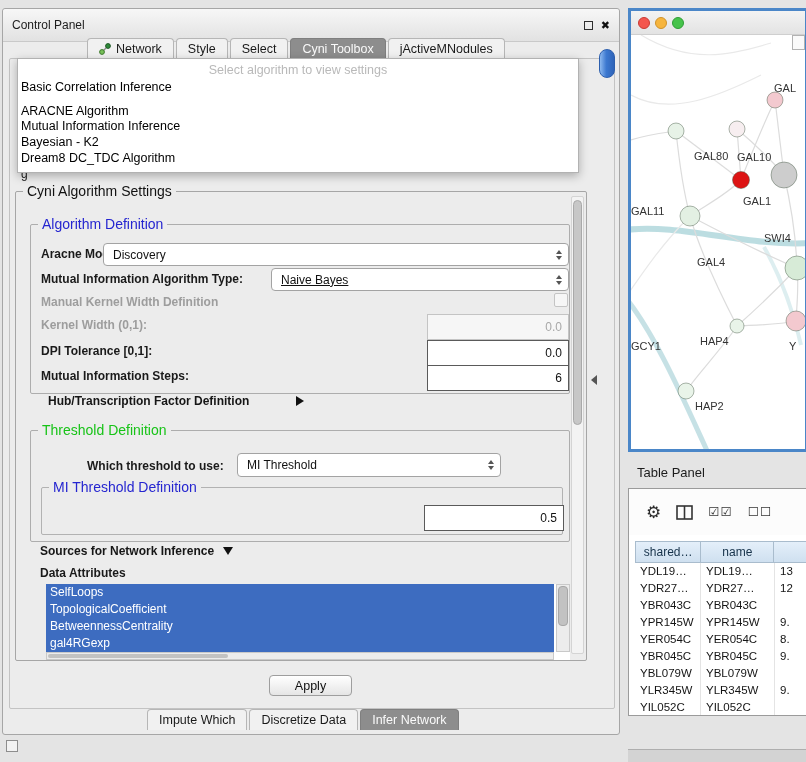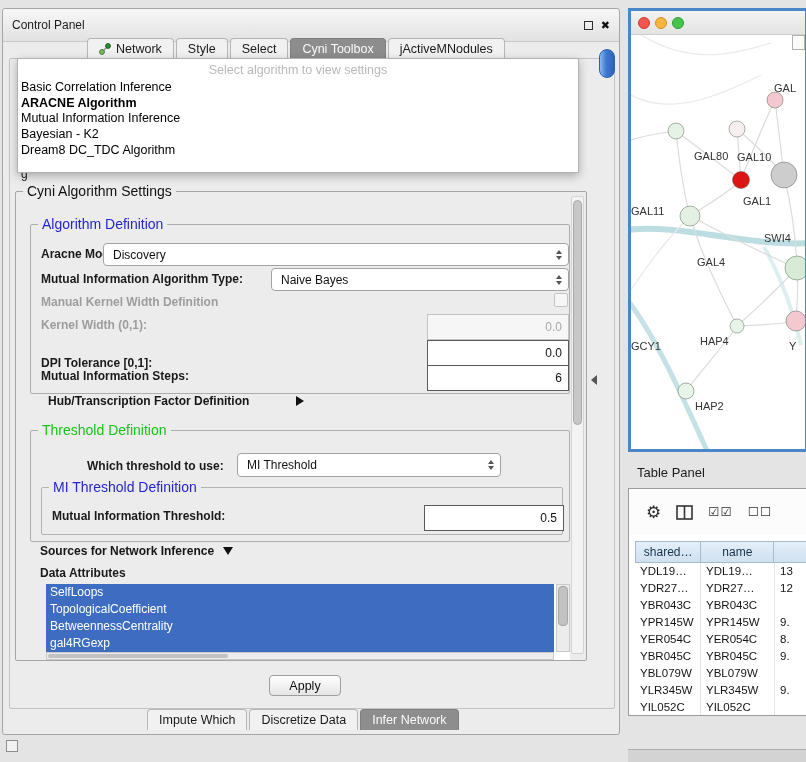--- a/index.html
+++ b/index.html
@@ -32,21 +32,21 @@
     background:#f1f1f1;border:1px solid #b6b6b6;border-bottom:none;
     border-radius:4px 4px 0 0;margin-right:2px;font-size:12.5px;color:#1a1a1a;white-space:nowrap;}
   .tab.selected{background:#8d8d8d;color:#fafafa;border-color:#7f7f7f;}
 
   
   .algo-popup{position:absolute;left:14px;top:49px;width:562px;height:115px;
     background:#fff;border:1px solid #b2b2b2;box-shadow:0 3px 9px rgba(0,0,0,.28);
     z-index:5;padding:2px 0 0 0;}
   .algo-placeholder{text-align:center;color:#b9b9b9;font-size:12.5px;height:19px;line-height:18px;}
   .algo-item{height:15.7px;line-height:15.7px;padding-left:3px;font-size:12.5px;color:#000;white-space:nowrap;}
-  .algo-item.bold{font-weight:bold;}
+  .algo-item.bold{font-weight:normal;margin-top:8px;}
   .aqua-thumb{position:absolute;right:4px;top:40px;width:16px;height:29px;border-radius:8px;
     background:linear-gradient(90deg,#8db9ef,#3c78d0 45%,#2f64b8);border:1px solid #2d5fae;z-index:6;}
 
   .fragment-g{position:absolute;left:18px;top:158px;font-size:12px;color:#222;z-index:1;}
 
   
   .groupbox{position:absolute;border:1px solid #a6a6a6;border-radius:2px;}
   .gb-title{position:absolute;top:-8px;left:7px;background:#ececec;padding:0 4px;
     font-size:14px;line-height:15px;white-space:nowrap;color:#111;}
   .gb-title.blue{color:#2525d0;}
@@ -79,21 +79,21 @@
   .attr-hscroll{position:absolute;left:0;bottom:0;width:508px;height:8px;background:#ececec;border:1px solid #c9c9c9;}
   .attr-hthumb{position:absolute;left:1px;top:1px;width:180px;height:4px;background:#c2c2c2;border-radius:3px;}
 
   .sg-scroll{position:absolute;right:2px;top:4px;width:13px;height:458px;background:#f3f3f3;
     border:1px solid #d4d4d4;border-radius:2px;}
   .sg-thumb{position:absolute;left:1px;top:3px;width:9px;height:225px;background:#c7c7c7;border:1px solid #a9a9a9;border-radius:5px;}
 
   .split-handle{position:absolute;left:588px;top:366px;width:0;height:0;
     border-top:5px solid transparent;border-bottom:5px solid transparent;border-right:6px solid #555;}
 
-  .apply-btn{position:absolute;left:266px;top:666px;width:72px;height:21px;
+  .apply-btn{position:absolute;left:266px;top:666px;width:83px;height:21px;
     border:1px solid #9e9e9e;border-radius:4px;background:linear-gradient(#ffffff,#e5e5e5);
     font-family:"Liberation Sans",sans-serif;font-size:12.5px;color:#111;}
 
   
   .net-window{position:absolute;left:628px;top:8px;width:180px;height:444px;
     border:3px solid #4a86c8;background:#fff;overflow:hidden;}
   .net-titlebar{height:24px;background:linear-gradient(#f3f3f3,#e3e3e3);
     border-bottom:1px solid #cfcfcf;display:flex;align-items:center;gap:5px;padding-left:7px;}
   .tl{width:12px;height:12px;border-radius:50%;}
   .tl.red{background:#f4564d;border:1px solid #c93b34;}
@@ -193,37 +193,37 @@
       <span class="lbl" style="left:10px;top:22px;">Aracne Mode:</span>
       <div class="combo" style="left:72px;top:18px;width:466px;">
         <span>Discovery</span>
         <span class="stepper">
             <span class="tri up"></span>
             <span class="tri down"></span>
           </span>
       </div>
 
       <span class="lbl" style="left:10px;top:47px;">Mutual Information Algorithm Type:</span>
-      <div class="combo" style="left:240px;top:43px;width:298px;">
+      <div class="combo" style="left:240px;top:43px;width:298px;text-decoration:underline;">
         <span>Naive Bayes</span>
         <span class="stepper">
             <span class="tri up"></span>
             <span class="tri down"></span>
           </span>
       </div>
 
       <span class="lbl disabled" style="left:10px;top:70px;">Manual Kernel Width Definition</span>
       <span class="checkbox" style="left:523px;top:68px;"></span>
 
       <span class="lbl disabled" style="left:10px;top:93px;">Kernel Width (0,1):</span>
       <div class="field disabled" style="left:396px;top:89px;width:142px;">
         <span>0.0</span>
       </div>
 
-      <span class="lbl" style="left:10px;top:119px;margin-top:12px;">DPI Tolerance [0,1]:</span>
+      <span class="lbl" style="left:10px;top:119px;">DPI Tolerance [0,1]:</span>
       <div class="field strong" style="left:396px;top:115px;width:142px;">
         <span>0.0</span>
       </div>
 
       <span class="lbl" style="left:10px;top:144px;">Mutual Information Steps:</span>
       <div class="field strong" style="left:396px;top:140px;width:142px;">
         <span>6</span>
       </div>
     </div>
 
@@ -239,21 +239,20 @@
       <div class="combo" style="left:206px;top:22px;width:264px;height:24px;">
         <span>MI Threshold</span>
         <span class="stepper">
             <span class="tri up"></span>
             <span class="tri down"></span>
           </span>
       </div>
 
       <div class="groupbox" style="left:10px;top:56px;width:522px;height:48px;border-color:#b2b2b2;">
         <span class="gb-title blue">MI Threshold Definition</span>
-        <span class="lbl" style="left:10px;top:21px;">Mutual Information Threshold:</span>
         <div class="field strong" style="left:382px;top:17px;width:140px;height:22px;">
           <span>0.5</span>
         </div>
       </div>
     </div>
 
     <div class="section-row" style="left:24px;top:352px;">
       <span>Sources for Network Inference</span>
       <span class="disc-down"></span>
     </div>

